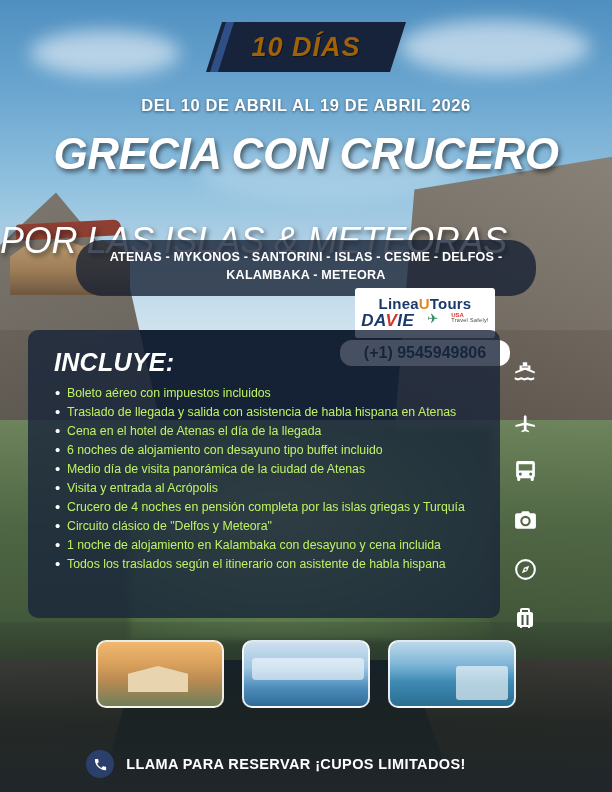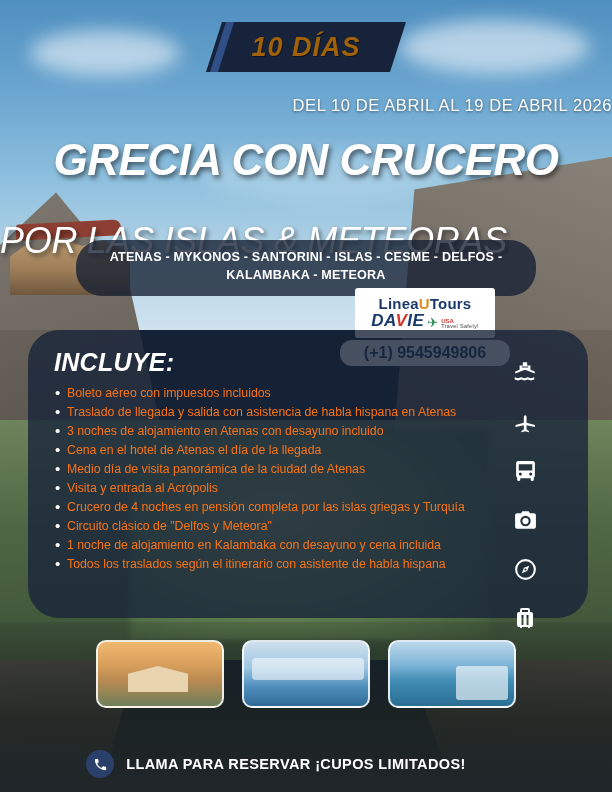--- a/index.html
+++ b/index.html
@@ -80,28 +80,28 @@
     position: absolute; left: 0; top: 0; width: 200px; height: 50px;
     display: flex; align-items: center; justify-content: center;
     color: #a16207; font-weight: bold; font-style: italic;
     font-size: 27px; letter-spacing: 1px;
     text-shadow: 1px 1px 0 rgba(0,0,0,.4);
   }
 
   
   .date-line {
     position: absolute; left: 0; top: 96px; width: 612px;
-    text-align: right; color: #ffffff;
-    font-size: 16.5px; font-weight: normal; letter-spacing: .6px;
+    text-align: center; color: #ffffff;
+    font-size: 16.5px; font-weight: bold; letter-spacing: .6px;
     text-shadow: 0 1px 3px rgba(0,0,0,.5);
   }
 
   
   .title1 {
-    position: absolute; left: 0; top: 135px; width: 612px;
+    position: absolute; left: 0; top: 129px; width: 612px;
     text-align: center; color: #ffffff;
     font-size: 44px; font-weight: bold; font-style: italic;
     letter-spacing: -0.5px;
     text-shadow: 2px 3px 5px rgba(0,0,0,.55);
     white-space: nowrap;
   }
   .title2 {
     position: absolute; left: 0; top: 184px; width: 612px;
     text-align: left; color: #ffffff;
     font-size: 36px; font-weight: normal; font-style: italic;
@@ -138,33 +138,33 @@
 
   .phone-strip {
     position: absolute; left: 340px; top: 340px; width: 170px; height: 26px;
     background: #ffffff; border-radius: 12px;
     display: flex; align-items: center; justify-content: center;
     color: #11254a; font-size: 16px; font-weight: bold;
   }
 
   
   .includes-panel {
-    position: absolute; left: 28px; top: 330px; width: 560px; height: 288px;
+    position: absolute; left: 28px; top: 330px; width: 472px; height: 288px;
     background: rgba(24,36,58,0.80);
-    border-radius: 31px;
+    border-radius: 10px;
     padding: 18px 22px 14px 26px;
   }
   .includes-title {
     color: #ffffff; font-size: 25px; font-weight: bold; font-style: italic;
     letter-spacing: .3px; margin-bottom: 8px;
   }
   .includes-list { list-style: none; }
   .includes-list li {
     position: relative;
-    color: #f97316; font-size: 12.3px; line-height: 1.46;
+    color: #bef264; font-size: 12.3px; line-height: 1.46;
     padding-left: 13px; margin-bottom: 1px;
   }
   .includes-list li::before {
     content: "•"; position: absolute; left: 1px; top: -1px;
     color: #ffffff; font-size: 15px; line-height: 1.25;
   }
 
   
   .icon-col {
     position: absolute; left: 510px; top: 358px;
@@ -241,42 +241,42 @@
   <div class="title1">GRECIA CON CRUCERO</div>
   <div class="title2">POR LAS ISLAS &amp; METEORAS</div>
 
   <div class="cities-pill">ATENAS - MYKONOS - SANTORINI - ISLAS - CESME - DELFOS - KALAMBAKA - METEORA</div>
 
   <div class="logo-box">
     <div style="display:flex; flex-direction:column; align-items:center; line-height:1.05;">
       <div class="logo-line1">
         <span>Linea</span><span class="u">U</span><span>Tours</span>
       </div>
-      <div style="display:flex; align-items:flex-end; gap:3px;">
+      <div style="display:flex; gap:13px;">
         <div class="logo-line2">
           <span>DA</span><span class="v">V</span><span>IE</span>
         </div>
         <div class="logo-plane">✈</div>
         <div style="display:flex; flex-direction:column; align-items:flex-start;">
           <span class="logo-usa">USA</span>
           <span class="logo-sub">Travel Safely!</span>
         </div>
       </div>
     </div>
   </div>
 
   <div class="phone-strip">(+1) 9545949806</div>
 
   <div class="includes-panel">
     <div class="includes-title">INCLUYE:</div>
     <ul class="includes-list">
       <li>Boleto aéreo con impuestos incluidos</li>
       <li>Traslado de llegada y salida con asistencia de habla hispana en Atenas</li>
-      <li>3 noches de alojamiento en Atenas con desayuno incluido</li>
       <li>Cena en el hotel de Atenas el día de la llegada</li>
+      <li>6 noches de alojamiento con desayuno tipo buffet incluido</li>
       <li>Medio día de visita panorámica de la ciudad de Atenas</li>
       <li>Visita y entrada al Acrópolis</li>
       <li>Crucero de 4 noches en pensión completa por las islas griegas y Turquía</li>
       <li>Circuito clásico de "Delfos y Meteora"</li>
       <li>1 noche de alojamiento en Kalambaka con desayuno y cena incluida</li>
       <li>Todos los traslados según el itinerario con asistente de habla hispana</li>
     </ul>
   </div>
 
   <div class="icon-col">

